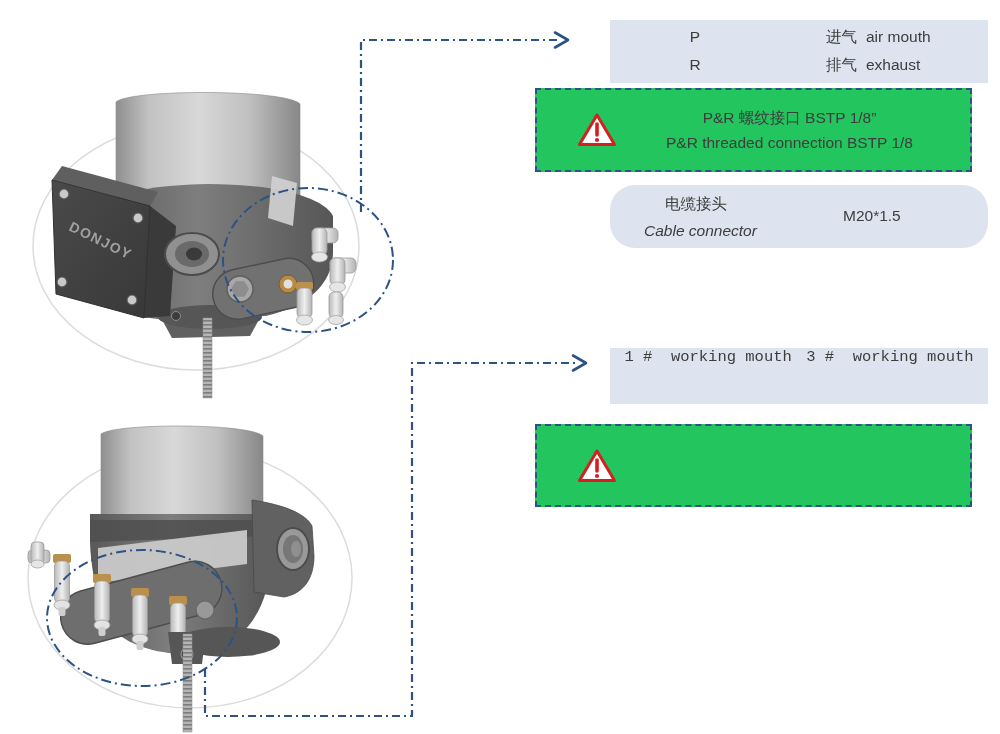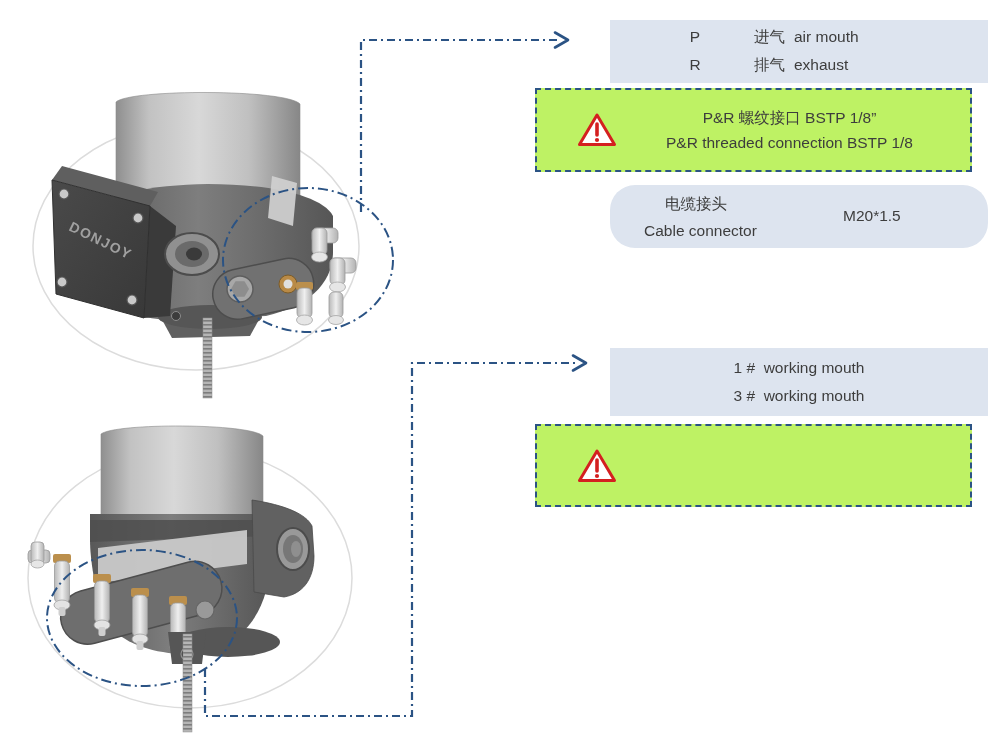--- a/index.html
+++ b/index.html
@@ -12,37 +12,37 @@
   html,body{margin:0;padding:0;}
   body{
     width:1000px;height:734px;position:relative;overflow:hidden;
     background:#ffffff;color:var(--text-color);
     font-family:"Liberation Sans","DejaVu Sans",sans-serif;
   }
   .stage{position:absolute;left:0;top:0;width:1000px;height:734px;}
   svg.stage{pointer-events:none;}
   .panel{position:absolute;background:var(--panel-bg);box-sizing:border-box;font-size:15.5px;}
   .dashed-panel{
-    position:absolute;background:#bef264;border:2px dashed var(--line-blue);
+    position:absolute;background:#22c55e;border:2px dashed var(--line-blue);
     box-sizing:border-box;display:flex;align-items:center;font-size:15.5px;
   }
   .pre{white-space:pre-wrap;}
   
   #panel-legend{left:610px;top:20px;width:378px;height:63px;display:flex;flex-direction:column;justify-content:space-evenly;}
   .legend-row{display:flex;align-items:baseline;padding-left:70px;}
   .legend-code{width:30px;text-align:center;}
-  .legend-zh{margin-left:44px;}
+  .legend-zh{margin-left:116px;}
   .legend-en{margin-left:9px;}
   
   #panel-cable{left:610px;top:185px;width:378px;height:63px;border-radius:25px;}
   .cable-zh{position:absolute;left:55px;top:9px;}
-  .cable-en{position:absolute;left:34px;top:37px;}
+  .cable-en{position:absolute;left:34px;top:37px;font-style:italic;}
   .cable-spec{position:absolute;left:233px;top:22px;}
   
-  #panel-work{left:610px;top:348px;width:378px;height:68px;display:flex;flex-direction:column;justify-content:space-evenly;text-align:center;}
+  #panel-work{left:610px;top:348px;width:378px;height:56px;display:flex;flex-direction:row;justify-content:space-evenly;text-align:center;font-family:Liberation Mono, monospace;}
   
   #panel-warn-pr{left:535px;top:88px;width:437px;height:84px;}
   #panel-warn-m20{left:535px;top:252px;width:437px;height:84px;}
   #panel-warn-bspt{left:535px;top:424px;width:437px;height:83px;}
   .warn-icon{flex:0 0 auto;margin-left:40px;display:block;}
   .warn-text{flex:1;line-height:1.62;}
   .warn-text .c{text-align:center;padding-right:8px;}
   .warn-text .r{text-align:right;padding-right:14px;}
   .warn-text .l{text-align:left;padding-left:35px;}
   

